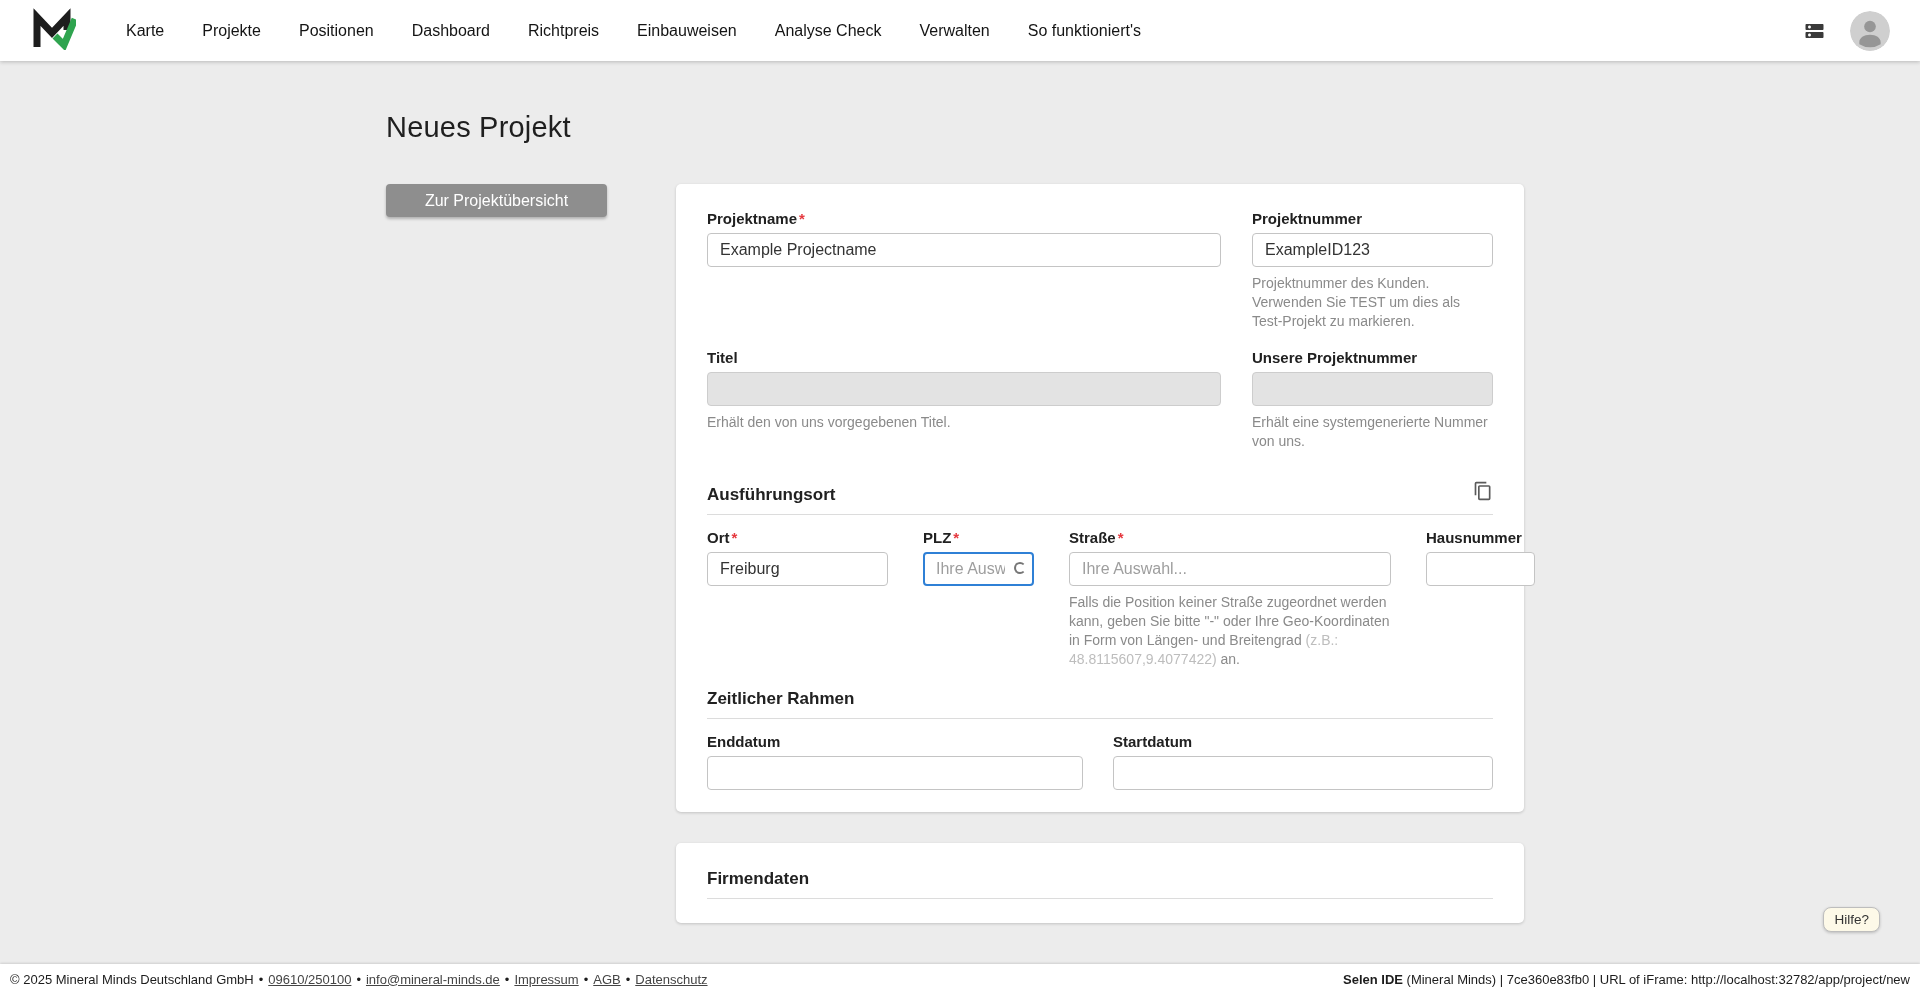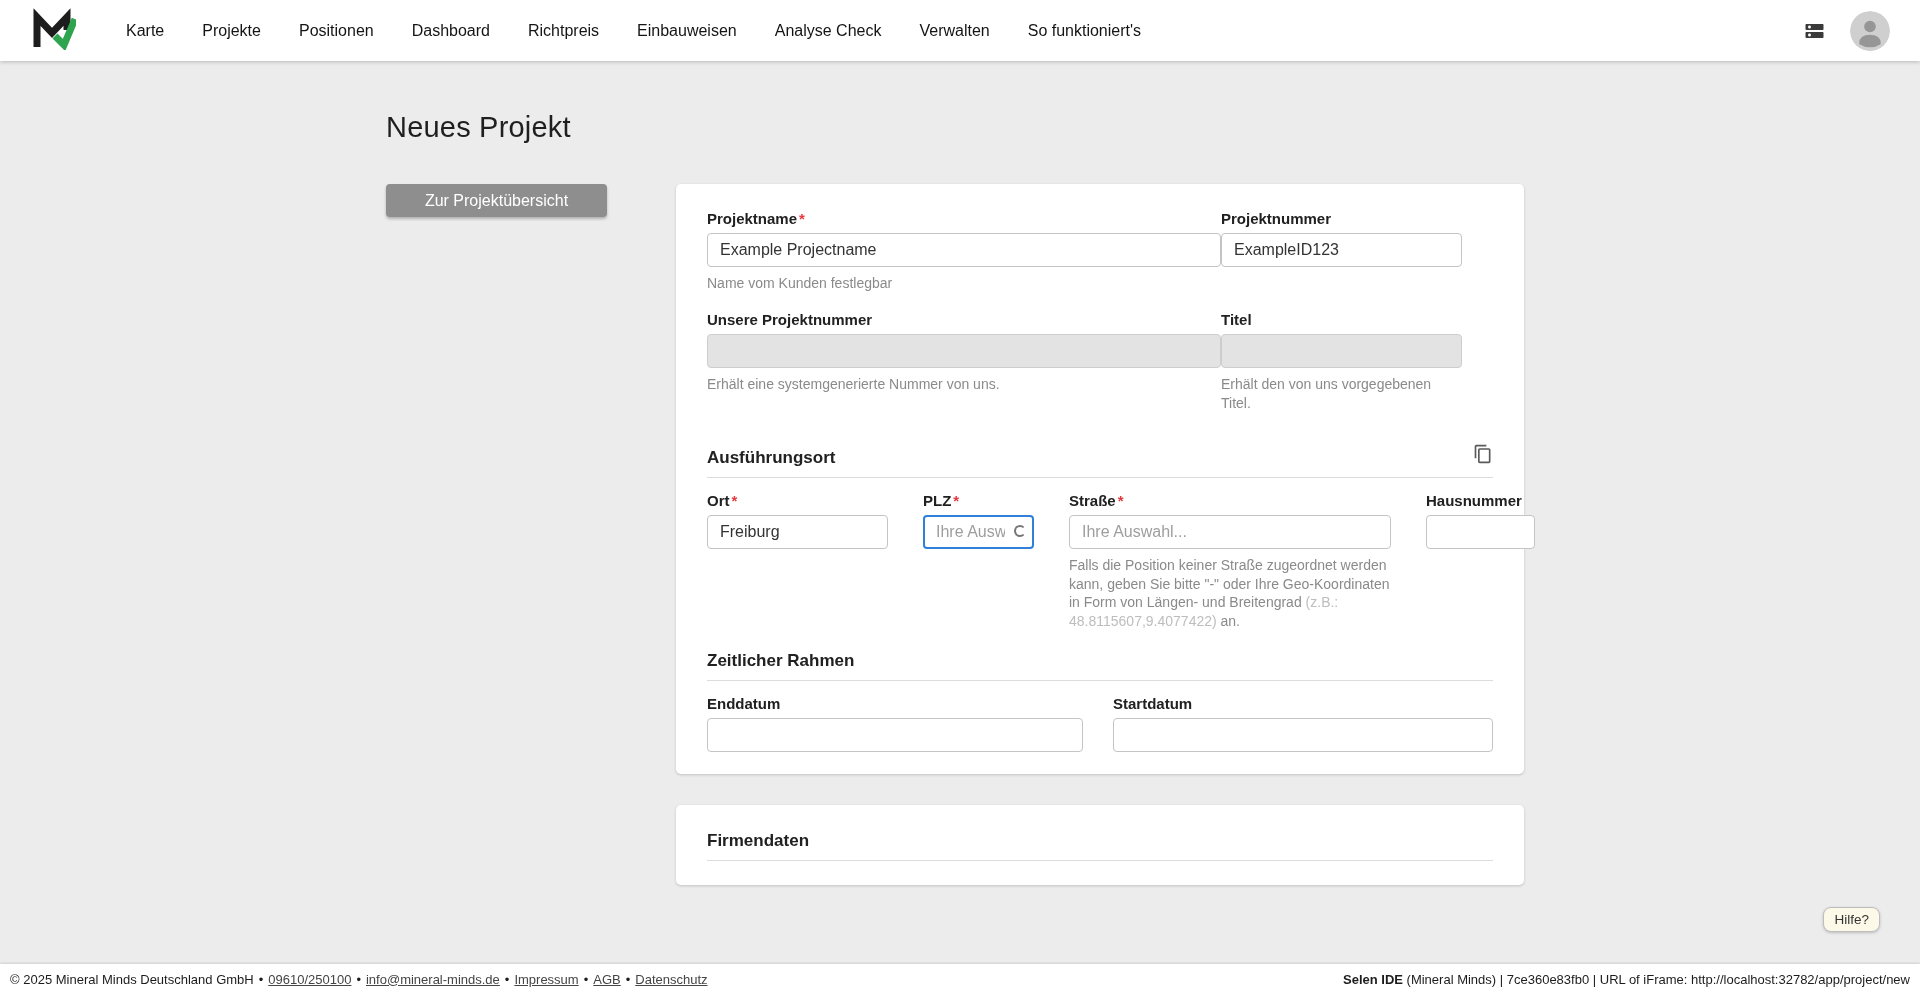--- a/index.html
+++ b/index.html
@@ -50,21 +50,21 @@
   .card {
     background:#ffffff; border-radius:5px;
     box-shadow:0 1px 3px rgba(0,0,0,.18);
     padding:26px 31px 22px 31px;
     width:848px;
   }
   .card + .card { margin-top:31px; }
   .card-firmendaten { padding-bottom:10px; }
 
   
-  .row-2col-a { display:grid; grid-template-columns:514px 241px; }
+  .row-2col-a { display:grid; grid-template-columns:514px 241px; column-gap:31px; }
   .row-2col-b { display:grid; grid-template-columns:376px 380px; column-gap:30px; }
   .row-4col   { display:grid; grid-template-columns:181px 111px 322px 109px; column-gap:35px; }
   .mb-a { margin-bottom:18px; }
   .mb-b { margin-bottom:30px; }
   .mb-c { margin-bottom:33px; }
   .mb-d { margin-bottom:20px; }
 
   .field-label {
     display:block; font-size:15px; font-weight:bold; color:#212121; margin-bottom:6px;
     white-space:nowrap;
@@ -184,38 +184,38 @@
     <div class="right-col">
 
       <section class="card">
 
         <div class="row-2col-a mb-a">
           <div class="field">
             <label class="field-label">
               <span>Projektname</span><span class="req">*</span>
             </label>
             <input class="text-input" type="text" value="Example Projectname" style="">
-            <div class="helper">Name vom Kunden festlegbar</div>
           </div>
           <div class="field">
             <label class="field-label">Projektnummer</label>
             <input class="text-input" type="text" value="ExampleID123" style="">
+            <div class="helper">Projektnummer des Kunden. Verwenden Sie TEST um dies als Test-Projekt zu markieren.</div>
           </div>
         </div>
 
         <div class="row-2col-a mb-b">
+          <div class="field">
+            <label class="field-label">Titel</label>
+            <input class="text-input disabled" type="text" disabled="" style="">
+            <div class="helper">Erhält den von uns vorgegebenen Titel.</div>
+          </div>
           <div class="field">
             <label class="field-label">Unsere Projektnummer</label>
             <input class="text-input disabled" type="text" disabled="" style="">
             <div class="helper">Erhält eine systemgenerierte Nummer von uns.</div>
-          </div>
-          <div class="field">
-            <label class="field-label">Titel</label>
-            <input class="text-input disabled" type="text" disabled="" style="">
-            <div class="helper">Erhält den von uns vorgegebenen Titel.</div>
           </div>
         </div>
 
 
         <div class="section-head">
           <span class="section-title">Ausführungsort</span>
           <button class="icon-btn">
             <span>
               <svg width="20" height="22" viewBox="0 0 24 24">
                 <path fill="#5a5a5a" d="M16 1H4a2 2 0 0 0-2 2v14h2V3h12V1zm3 4H8a2 2 0 0 0-2 2v14a2 2 0 0 0 2 2h11a2 2 0 0 0 2-2V7a2 2 0 0 0-2-2zm0 16H8V7h11v14z"></path>

